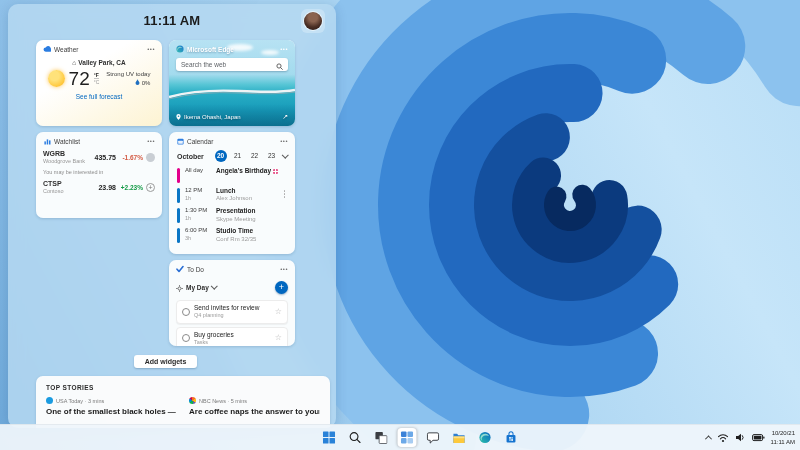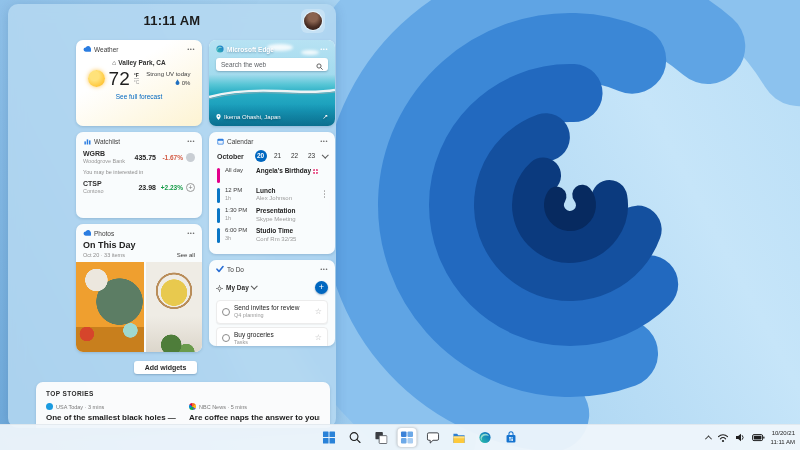--- a/index.html
+++ b/index.html
@@ -15,21 +15,21 @@
     box-shadow:0 2px 12px rgba(0,50,100,.18);overflow:hidden;}
   .panel-header{position:relative;height:36px;}
   .panel-time{position:absolute;left:0;right:0;top:9px;text-align:center;
     font-size:13px;font-weight:700;color:#1b1b1b;letter-spacing:.2px;}
   .avatar-btn{position:absolute;right:11px;top:5px;width:24px;height:24px;border-radius:6px;
     background:rgba(255,255,255,.25);display:flex;align-items:center;justify-content:center;}
   .avatar{width:18px;height:18px;border-radius:50%;
     background:radial-gradient(circle at 50% 30%,#8a6350 0 28%,#4a2e24 62%,#241512 100%);
     box-shadow:0 0 0 1px rgba(255,255,255,.6);}
 
-  .columns{display:flex;gap:7px;padding-left:28px;margin-left:40px;}
+  .columns{display:flex;gap:7px;padding-left:28px;}
   .col{display:flex;flex-direction:column;gap:6px;width:126px;}
 
   .card{position:relative;background:rgba(253,253,253,.95);border-radius:7px;
     box-shadow:0 1px 3px rgba(10,50,90,.18);overflow:hidden;}
   .card-head{display:flex;align-items:center;gap:3px;padding:5px 7px 0;}
   .htitle{font-size:6.5px;color:#3d3d3d;}
   .hicon{display:flex;width:8px;height:8px;align-items:center;justify-content:center;}
   .more-icon{margin-left:auto;color:#6f6f6f;font-size:6px;line-height:4px;letter-spacing:.5px;cursor:default;}
   .more-icon::before{content:"\2022\2022\2022";}
   .chev{display:inline-block;width:3.5px;height:3.5px;border-right:1px solid #5a5a5a;
@@ -267,40 +267,20 @@
             <span class="stock-id">
               <span class="sym">CTSP</span>
               <span class="nm">Contoso</span>
             </span>
             <span class="price">23.98</span>
             <span class="chg up">+2.23%</span>
             <span class="s-add"></span>
           </div>
         </div>
 
-        <div class="card photos">
-          <div class="card-head">
-            <span class="hicon">
-              <svg width="8" height="8" viewBox="0 0 9 9">
-                  <path d="M3 7.6a2.4 2.4 0 0 1 0-4.8 3 3 0 0 1 5.7.9 2 2 0 0 1-.4 3.9Z" fill="#2b7de1"></path>
-                </svg>
-            </span>
-            <span class="htitle">Photos</span>
-            <span class="more-icon"></span>
-          </div>
-          <div class="ph-heading">On This Day</div>
-          <div class="ph-meta-row">
-            <span class="ph-meta">Oct 20 · 33 items</span>
-            <span class="see-all">See all</span>
-          </div>
-          <div class="ph-strip">
-            <div class="ph1"></div>
-            <div class="ph2"></div>
-          </div>
-        </div>
       </div>
 
       <div class="col">
 
         <div class="card edge">
           <div class="edge-photo">
             <div class="edge-cloud" style="left:58px;top:4px;width:26px;height:7px;"></div>
             <div class="edge-cloud" style="left:92px;top:10px;width:18px;height:5px;"></div>
             <svg style="position:absolute;left:0;top:0;" width="126" height="86" viewBox="0 0 126 86">
               <path d="M0 57 Q30 49 70 51 T126 50" stroke="#eef3f5" stroke-width="2.4" fill="none"></path>

